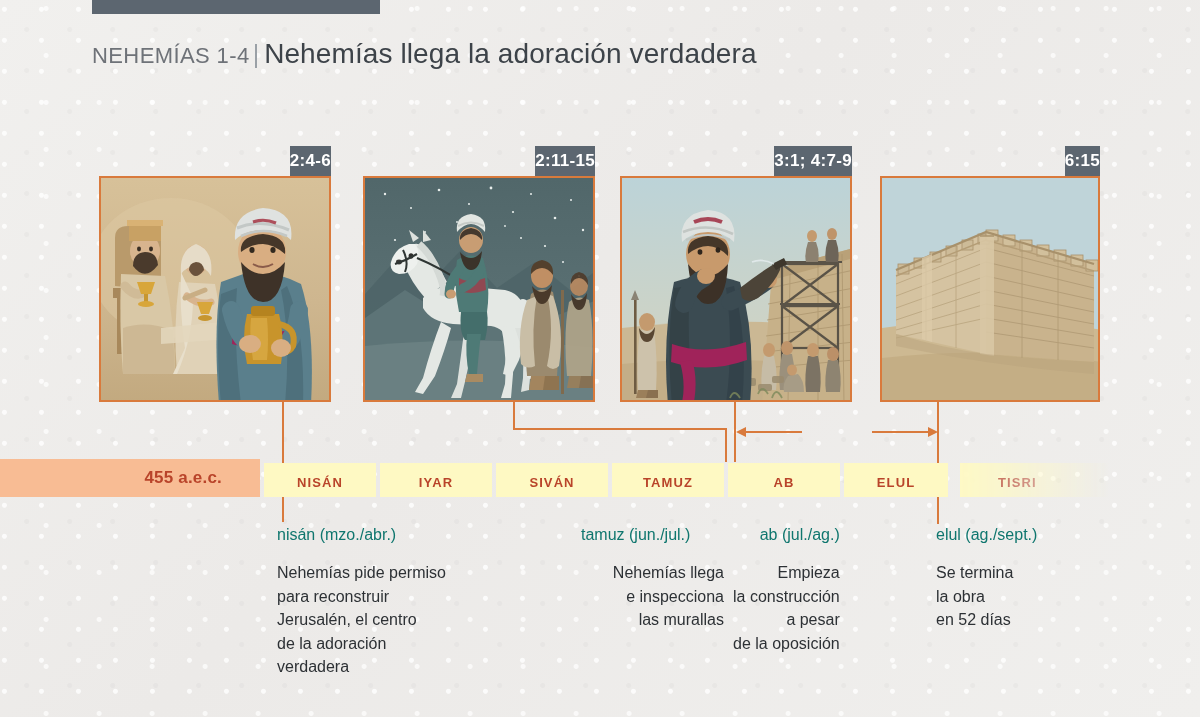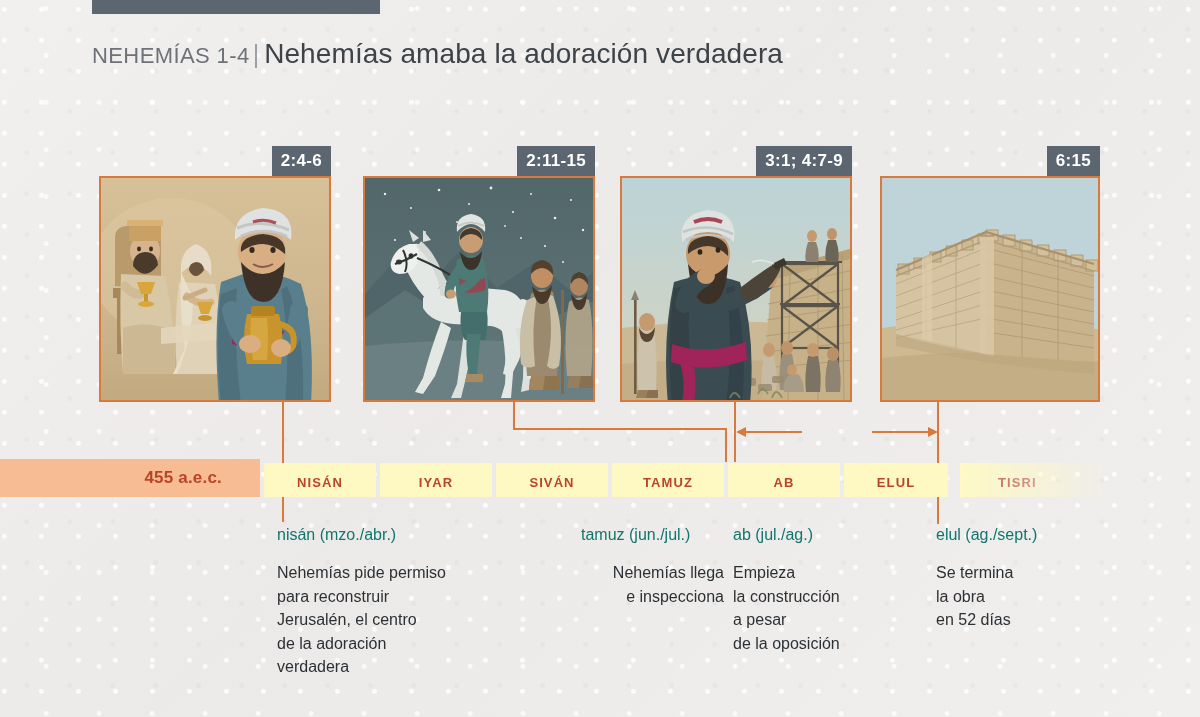--- a/index.html
+++ b/index.html
@@ -37,21 +37,21 @@
   }
   
   .card{position:absolute;}
   .card .frame{
     position:absolute;left:0;top:0;width:100%;height:100%;
     border:2px solid #d97a3c;box-sizing:border-box;overflow:hidden;
   }
   .card .ref{
     position:absolute;height:39px;line-height:30px;
     background:#5c6670;color:#fff;font-size:17px;font-weight:bold;
-    padding:0 9px;box-sizing:border-box;letter-spacing:.3px;
+    padding:0 0;box-sizing:border-box;letter-spacing:.3px;
     top:-30px;right:0;white-space:nowrap;
   }
   
   .vline{position:absolute;width:2px;background:#d97a3c;}
   .hline{position:absolute;height:2px;background:#d97a3c;}
   .arrow-left,.arrow-right{position:absolute;width:0;height:0;
     border-top:5px solid transparent;border-bottom:5px solid transparent;}
   .arrow-left{border-right:10px solid #d97a3c;}
   .arrow-right{border-left:10px solid #d97a3c;}
   
@@ -82,21 +82,21 @@
   .note .body div{white-space:nowrap;}
   .note.right{text-align:right;}
 </style>
 </head>
 <body>
 
 <div id="paper-texture"></div>
 <div id="top-bar"></div>
 
 <div id="header">
-  <span class="cite">NEHEMÍAS 1-4</span><span class="sep">|</span><span class="title">Nehemías amaba la adoración verdadera</span>
+  <span class="cite">NEHEMÍAS 1-4</span><span class="sep">|</span><span class="title">Nehemías llega la adoración verdadera</span>
 </div>
 
 <div class="card" style="left:99px;top:176px;width:232px;height:226px;">
   <div class="ref">2:4-6</div>
   <div class="frame">
     <svg viewBox="0 0 232 226" width="232" height="226" preserveAspectRatio="none">
       <defs>
         <linearGradient id="g1bg" x1="0" y1="0" x2="0" y2="1">
           <stop offset="0" stop-color="#d7c199"></stop>
             <stop offset="0.55" stop-color="#ceb68f"></stop>
@@ -507,24 +507,25 @@
     <div>de la adoración</div>
     <div>verdadera</div>
   </div>
 </div>
 
 <div class="note right" style="left:455px;top:525px;width:269px;">
   <div class="mon" style="text-align:left;padding-left:126px;">tamuz (jun./jul.)</div>
   <div class="body">
     <div>Nehemías llega</div>
     <div>e inspecciona</div>
-  </div>
-</div>
-
-<div class="note" style="left:733px;top:525px;">
+    <div>las murallas</div>
+  </div>
+</div>
+
+<div class="note" style="left:733px;top:525px;text-align:right;">
   <div class="mon">ab (jul./ag.)</div>
   <div class="body">
     <div>Empieza</div>
     <div>la construcción</div>
     <div>a pesar</div>
     <div>de la oposición</div>
   </div>
 </div>
 
 <div class="note" style="left:936px;top:525px;">

